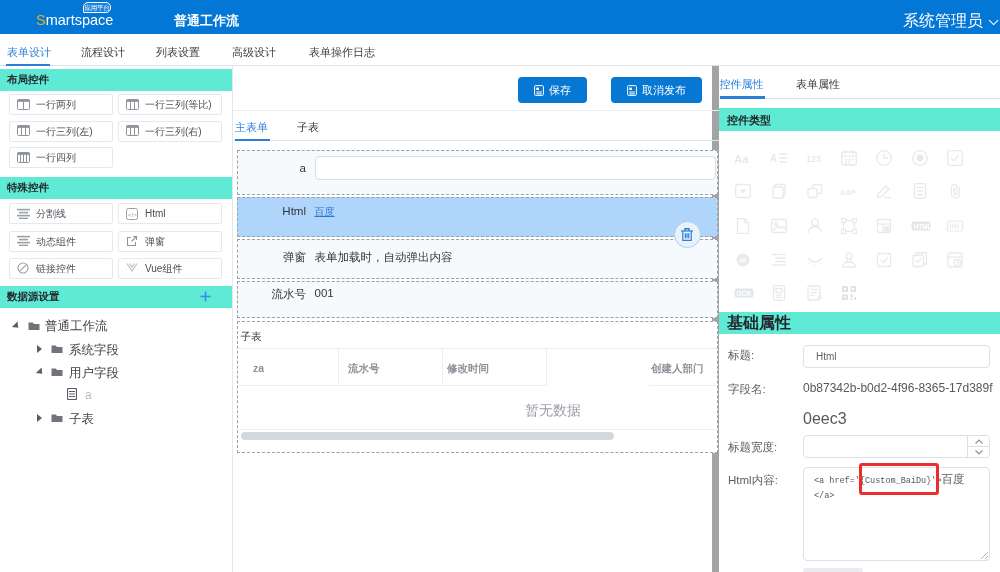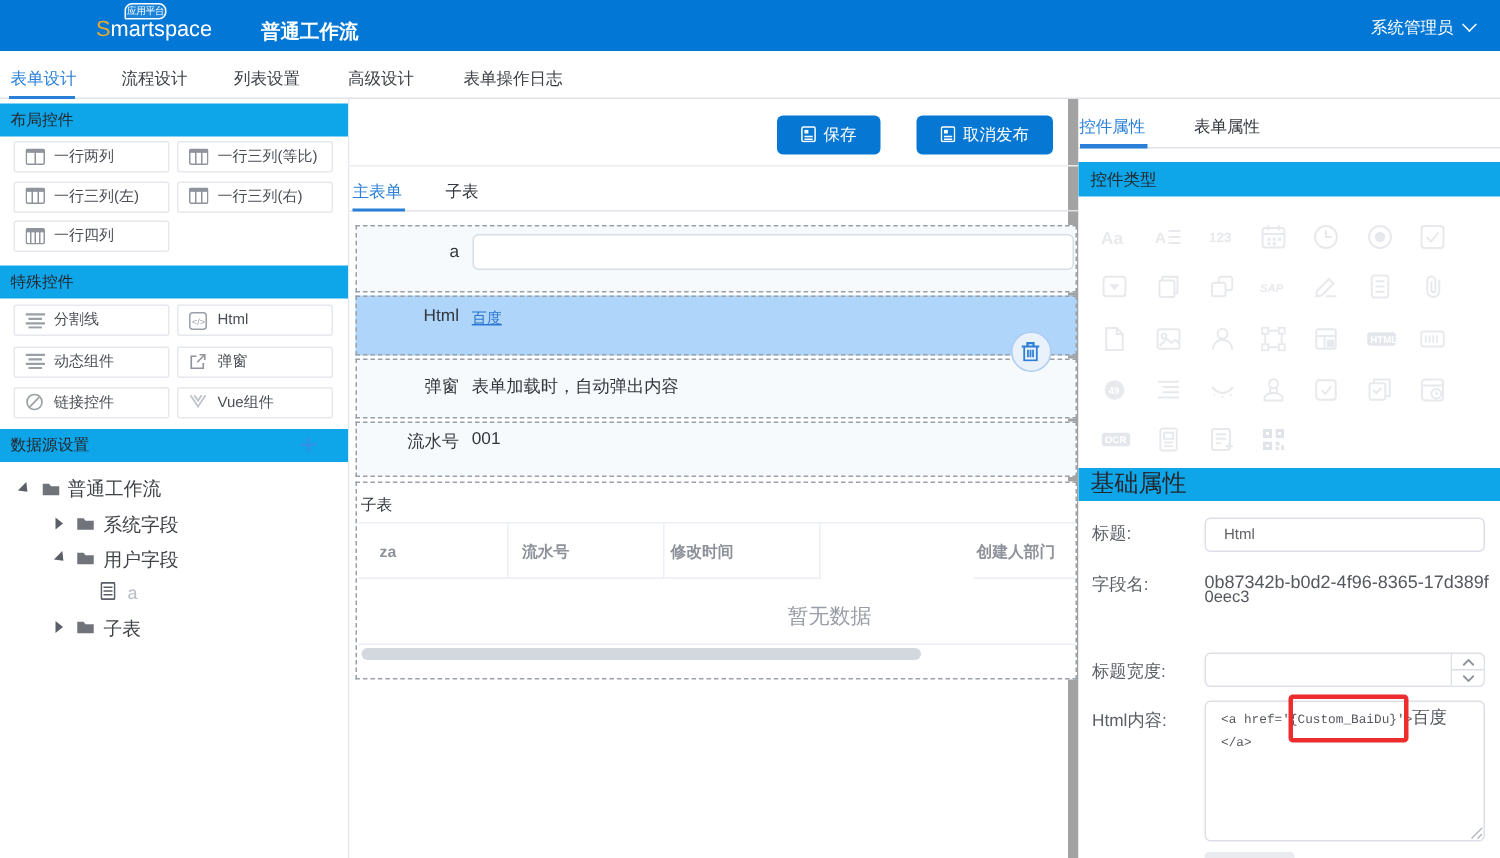--- a/index.html
+++ b/index.html
@@ -2,47 +2,47 @@
 <html lang="zh"><head>
 <meta charset="utf-8">
 <style>
   * { margin:0; padding:0; box-sizing:border-box; }
   html,body { width:1000px; height:572px; overflow:hidden; background:#fff;
     font-family:"Liberation Sans", sans-serif; }
   #page { position:relative; width:1000px; height:572px; }
 
   
   #topbar { position:absolute; left:0; top:0; width:1000px; height:34px; background:#0277d6; }
-  #logo { position:absolute; left:36px; top:11.5px; color:#fff; font-size:14.5px; letter-spacing:0;margin-left:28px; }
+  #logo { position:absolute; left:36px; top:11.5px; color:#fff; font-size:14.5px; letter-spacing:0; }
   #logo .s { color:#e8aa2e; }
   #badge { position:absolute; left:83px; top:2px; width:28px; height:11px;
     border:1px solid #fff; border-radius:5px 5px 5px 1px; color:#fff; font-size:6.5px;
     line-height:9.5px; text-align:center; background:rgba(255,255,255,.10); letter-spacing:-0.3px;
     white-space:nowrap; }
   #apptitle { position:absolute; left:174px; top:12px; color:#fff; font-size:13px; font-weight:bold; }
-  #user { position:absolute; right:19px; top:11px; color:#fff; font-size:11px;margin-left:20px; }
+  #user { position:absolute; right:5px; top:11px; color:#fff; font-size:16px;margin-left:20px; }
   #user .car { display:inline-block; width:7px; height:7px; border-right:1.6px solid #fff;
     border-bottom:1.6px solid #fff; transform:rotate(45deg) translateY(-3px); margin-left:5px; }
 
   
   #navtabs { position:absolute; left:0; top:34px; width:1000px; height:32px; background:#fff;
     border-bottom:1px solid #dfe3e8; }
   #navtabs .t { position:absolute; top:11px; font-size:11px; color:#3c4046; }
   #navtabs .t.act { color:#2a80d9; }
   #navunder { position:absolute; left:6px; top:29.5px; width:44px; height:2.5px; background:#2a80d9; }
 
   
   #left  { position:absolute; left:0; top:66px; width:233px; height:506px; background:#fff;
     border-right:1px solid #e4e7eb; }
   #center{ position:absolute; left:233px; top:66px; width:486px; height:506px; background:#fff;
     border-right:7px solid #a3a3a3; }
   #right { position:absolute; left:719px; top:66px; width:281px; height:506px; background:#fff; }
 
-  .strip { position:absolute; left:0; width:100%; background:#0ea5e9; color:#24272c;
-    font-size:10.5px; font-weight:normal; }
+  .strip { position:absolute; left:0; width:100%; background:#5eead4; color:#24272c;
+    font-size:10.5px; font-weight:bold; }
   .strip span { position:absolute; left:7px; top:50%; transform:translateY(-50%); }
 
   
   .ibox { position:absolute; width:104px; height:21px; border:1px solid #e5e8ec; border-radius:2px;
     background:#fff; font-size:10px; color:#4a4e55; line-height:19px; white-space:nowrap; }
   .ibox .ic { position:absolute; left:7px; top:3.5px; } .ibox .ic svg { display:block; }
   .ibox .tx { position:absolute; left:26px; top:0; }
 
   
   .trow { position:absolute; left:0; width:233px; height:23px; font-size:12.5px; color:#3f4247; }
@@ -578,21 +578,21 @@
     </div>
 
     <div class="strip" style="top:246px;height:22px">
         <span style="left:8px;font-size:16px">基础属性</span>
       </div>
 
     <div class="rlabel" style="top:282px">标题:</div>
     <div class="rinput" style="top:279px;height:23px;line-height:21px;padding-left:12px">Html</div>
     <div class="rlabel" style="top:316px">字段名:</div>
     <div style="position:absolute;left:84px;top:314.5px;font-size:12px;color:#55585e">0b87342b-b0d2-4f96-8365-17d389f</div>
-    <div style="position:absolute;left:84px;top:326px;font-size:11px;color:#55585e">0eec3</div>
+    <div style="position:absolute;left:84px;top:344px;font-size:16px;color:#55585e">0eec3</div>
 
     <div class="rlabel" style="top:374px">标题宽度:</div>
     <div class="rinput" style="top:369px;height:23px">
       <div style="position:absolute;right:0;top:0;width:22px;height:100%;border-left:1px solid #dcdfe6;background:#fff;border-radius:0 4px 4px 0">
         <div style="position:absolute;left:0;top:0;width:100%;height:10.5px;border-bottom:1px solid #dcdfe6"></div>
         <svg width="8" height="5" style="position:absolute;left:7px;top:3px">
             <path d="M0.5,4.5 L4,1 L7.5,4.5" fill="none" stroke="#909399" stroke-width="1.2"></path>
           </svg>
         <svg width="8" height="5" style="position:absolute;left:7px;top:14px">
             <path d="M0.5,0.5 L4,4 L7.5,0.5" fill="none" stroke="#909399" stroke-width="1.2"></path>

